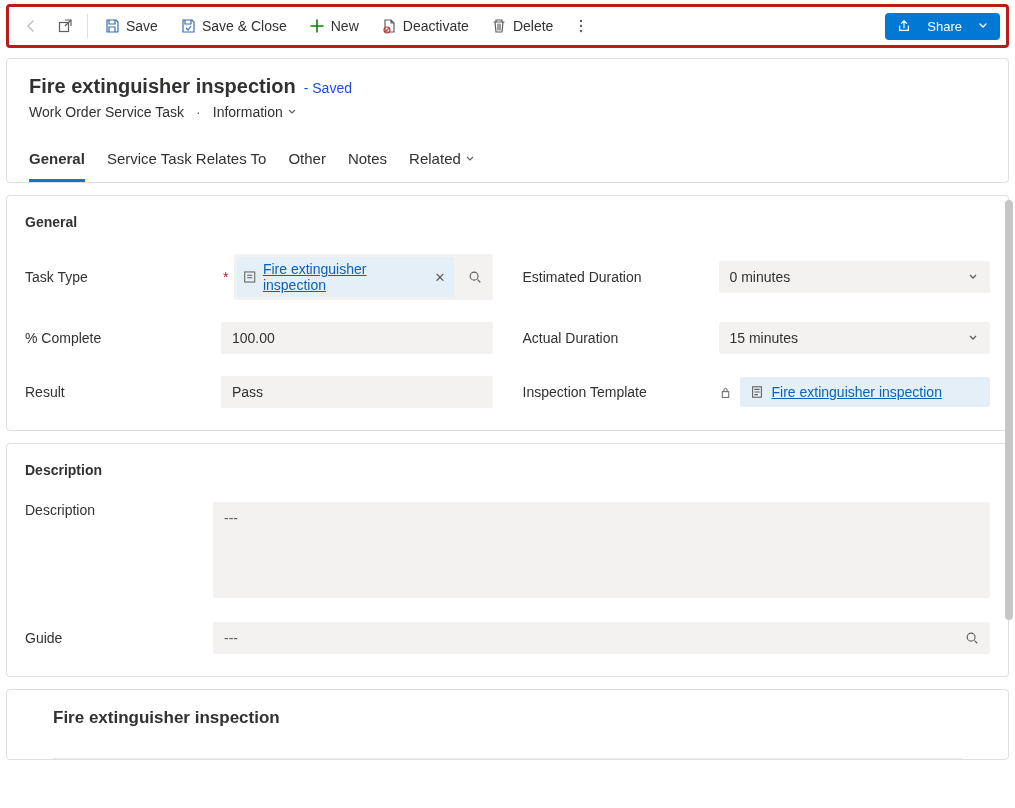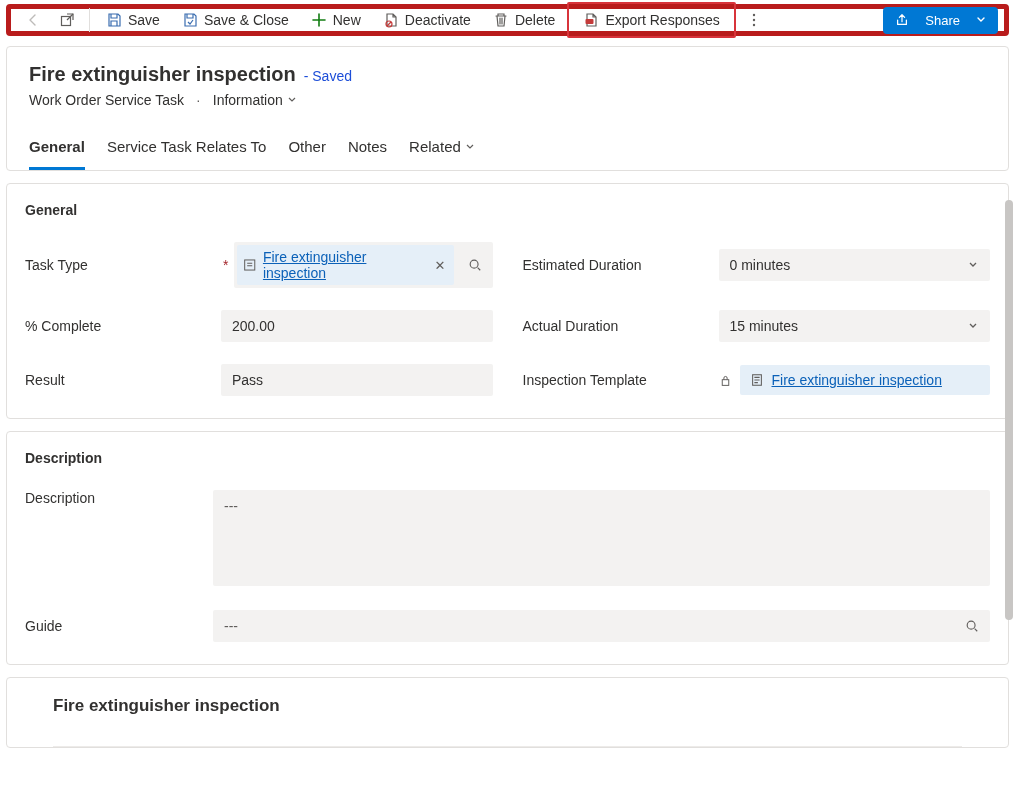--- a/index.html
+++ b/index.html
@@ -9,22 +9,22 @@
     font-size: 14px;
     color: #323130;
     background: #fff;
     width: 1015px;
     overflow-x: hidden;
   }
   
   .cmd-bar {
     display: flex;
     align-items: center;
-    height: 32px;
-    border: 5px solid #b91c1c;
+    height: 44px;
+    border: 3px solid #b91c1c;
     border-radius: 4px;
     margin: 4px 6px 10px 6px;
     padding: 0 6px;
     gap: 2px;
   }
   .cmd-btn {
     display: flex;
     align-items: center;
     gap: 6px;
     padding: 6px 10px;
@@ -251,29 +251,20 @@
     <span>Deactivate</span>
   </button>
 
   <button class="cmd-btn">
     <svg width="16" height="16" viewBox="0 0 16 16">
         <path d="M3 4h10M5 4V2h6v2M4 4l1 10h6l1-10M7 6v6M9 6v6" stroke="#605e5c" fill="none" stroke-width="1.2" stroke-linecap="round"></path>
       </svg>
     <span>Delete</span>
   </button>
 
-  <div class="highlight-box">
-    <button class="cmd-btn">
-      <svg width="16" height="16" viewBox="0 0 16 16">
-          <path d="M4 2h6l3 3v9H4V2z M10 2v3h3" stroke="#605e5c" fill="none" stroke-width="1.2"></path>
-          <rect x="2.5" y="7" width="8" height="5" rx="1" fill="#c43b3a"></rect>
-        </svg>
-      <span>Export Responses</span>
-    </button>
-  </div>
 
   <button class="cmd-btn icon-only">
     <svg width="16" height="16" viewBox="0 0 16 16">
         <circle cx="8" cy="3" r="1.2" fill="#605e5c"></circle>
         <circle cx="8" cy="8" r="1.2" fill="#605e5c"></circle>
         <circle cx="8" cy="13" r="1.2" fill="#605e5c"></circle>
       </svg>
   </button>
 
   <div class="cmd-spacer"></div>
@@ -362,21 +353,21 @@
         <span>0 minutes</span>
         <svg class="chev" width="12" height="12" viewBox="0 0 12 12">
             <path d="M3 4l3 3 3-3" stroke="#605e5c" fill="none" stroke-width="1.3"></path>
           </svg>
       </div>
     </div>
 
     <div class="form-row">
       <div class="form-label">% Complete</div>
       <div class="field-box">
-        <span>200.00</span>
+        <span>100.00</span>
       </div>
     </div>
 
     <div class="form-row">
       <div class="form-label">Actual Duration</div>
       <div class="field-box dd">
         <span>15 minutes</span>
         <svg class="chev" width="12" height="12" viewBox="0 0 12 12">
             <path d="M3 4l3 3 3-3" stroke="#605e5c" fill="none" stroke-width="1.3"></path>
           </svg>

